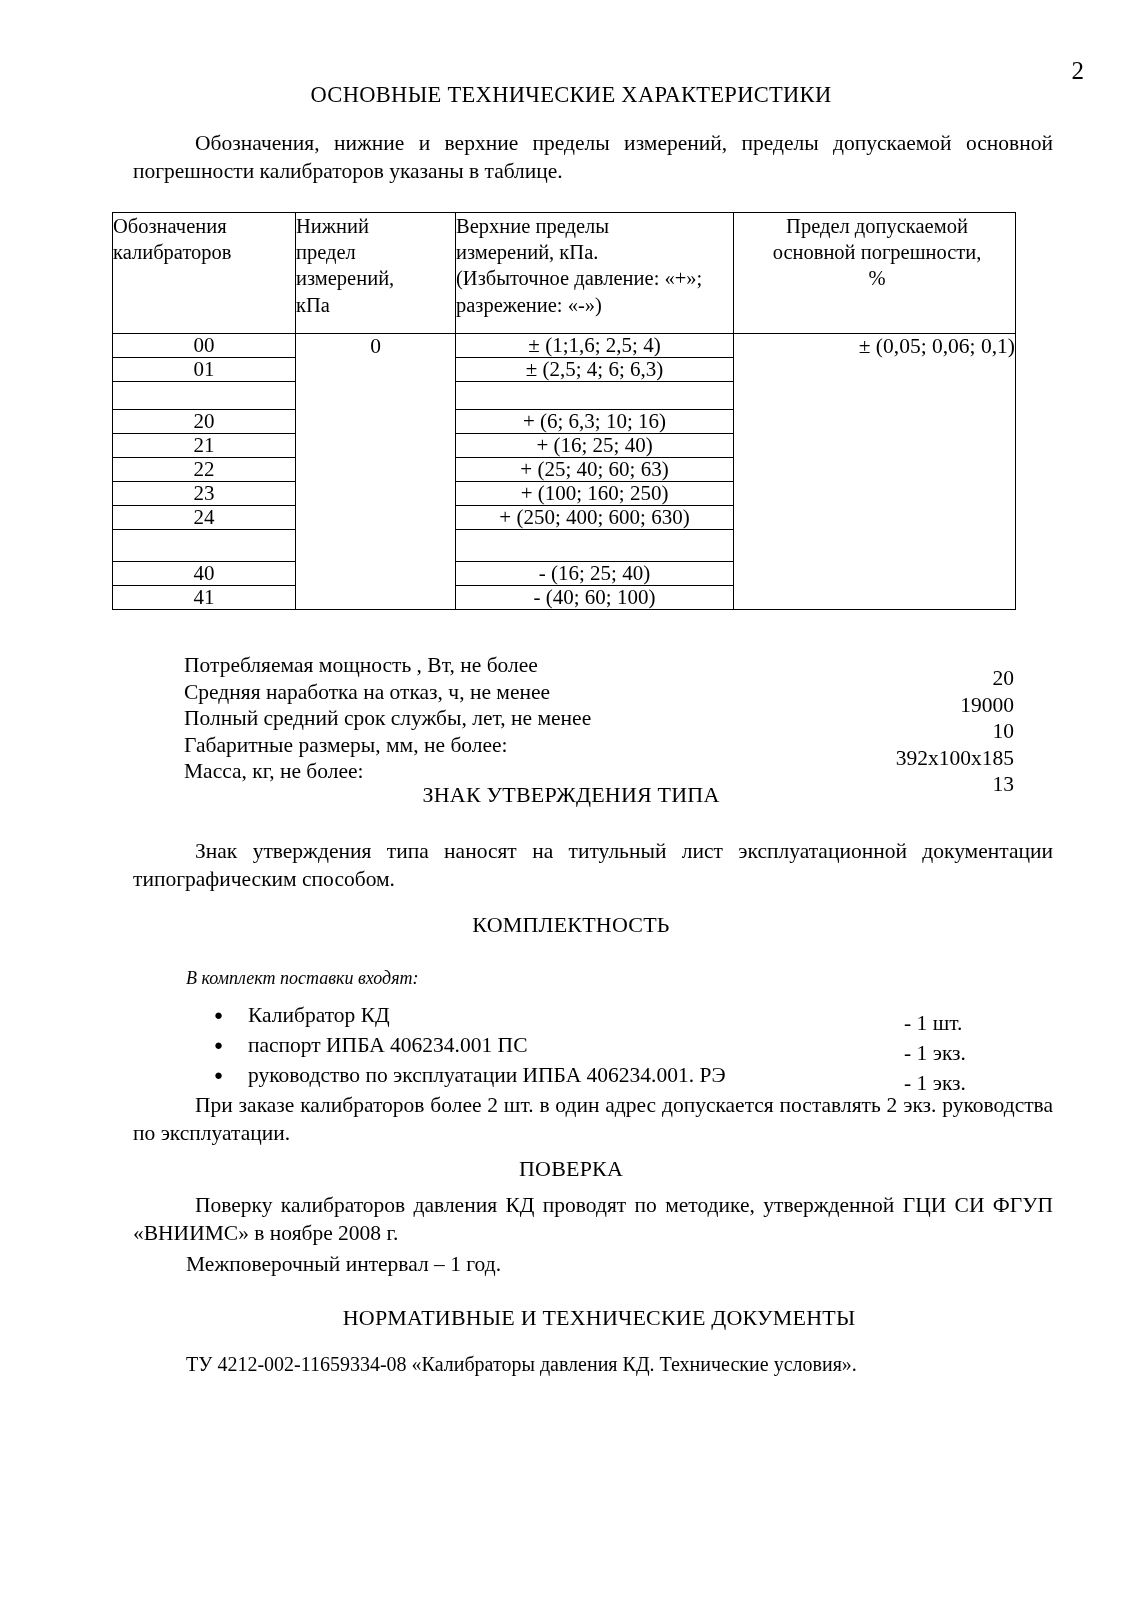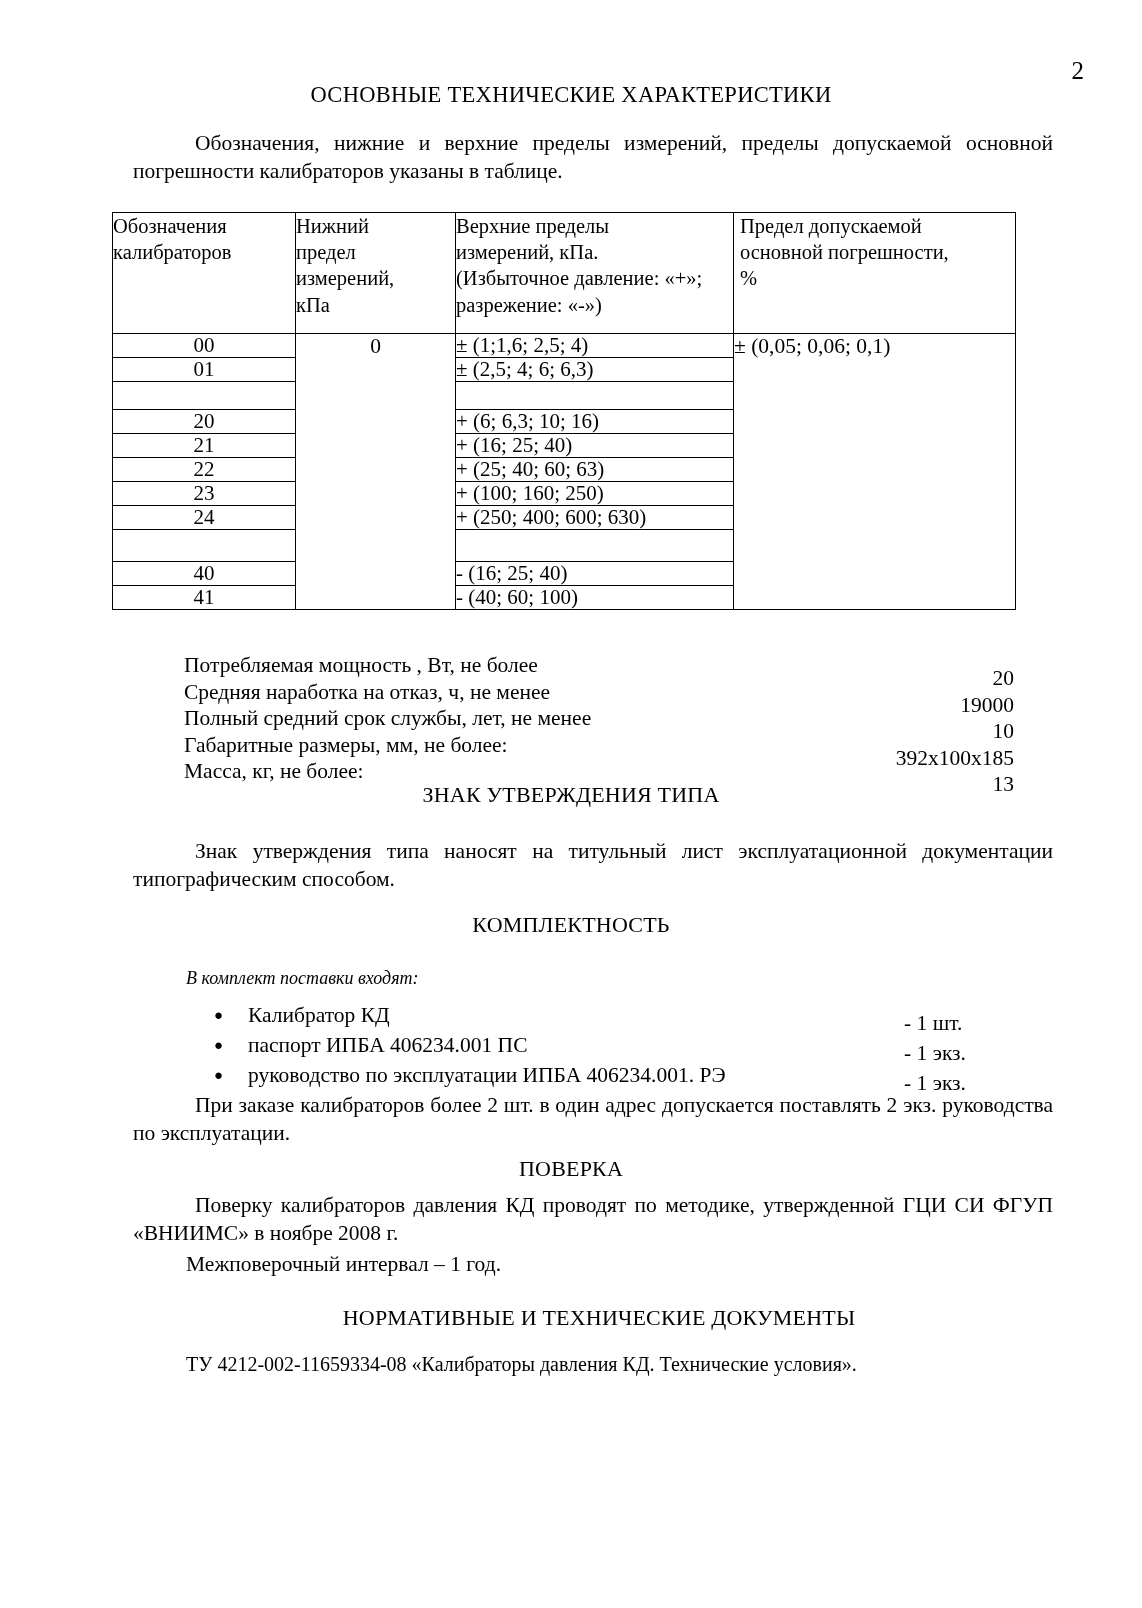--- a/index.html
+++ b/index.html
@@ -90,50 +90,51 @@
   .col-d { width: 282px; }
 
   .th-cell {
     font-size: 20.5px;
     line-height: 1.28;
     padding: 8px 8px 6px 10px;
     height: 120px;
     vertical-align: top;
   }
   .th-cell.center {
+    text-align: center;
     padding-left: 6px;
     padding-right: 1px;
     margin-top: 16px;
   }
   .th-cell .ln { display: block; }
 
   td.code-cell {
     text-align: center;
     font-size: 21px;
     height: 23px;
     line-height: 23px;
     padding: 0;
   }
   td.range-cell {
-    text-align: left;
+    text-align: center;
     font-size: 21px;
     height: 23px;
     line-height: 23px;
     padding-left: 22px;
   }
   td.blank-cell { height: 27px; }
   td.tall-blank { height: 31px; }
 
   td.merged-zero {
     text-align: center;
     font-size: 21.5px;
     vertical-align: middle;
   }
   td.merged-err {
-    text-align: left;
+    text-align: right;
     font-size: 21.5px;
     vertical-align: top;
     padding-top: 58px;
   }
 
   
   .spec-list {
     position: absolute;
     left: 184px;
     top: 652px;

